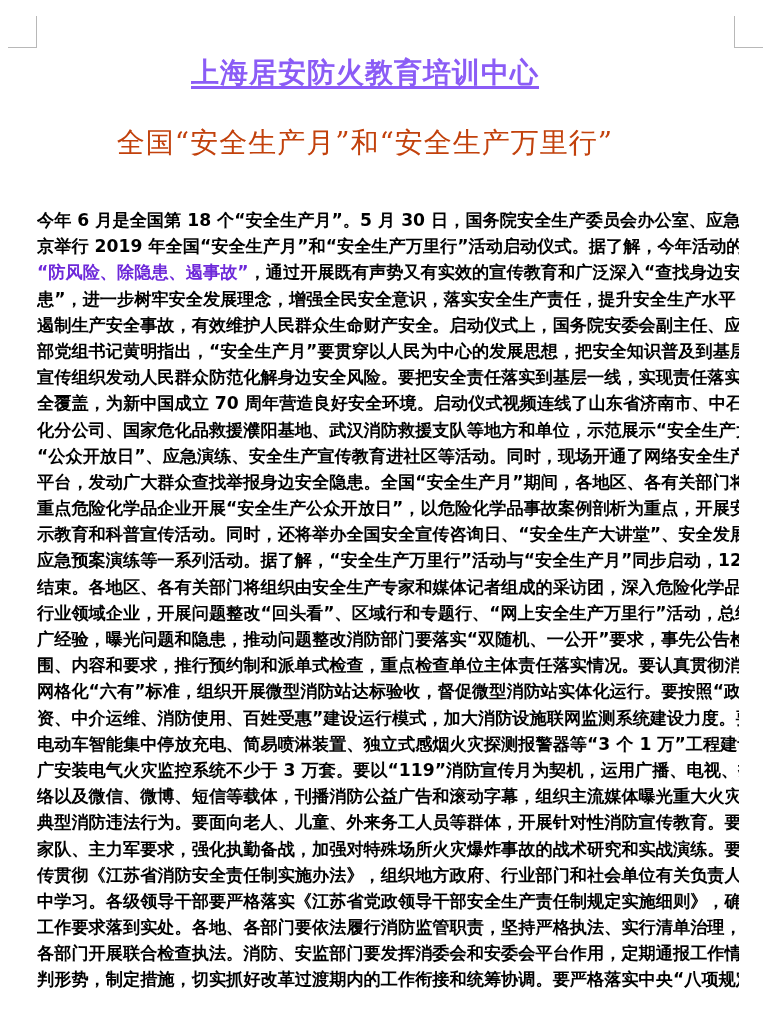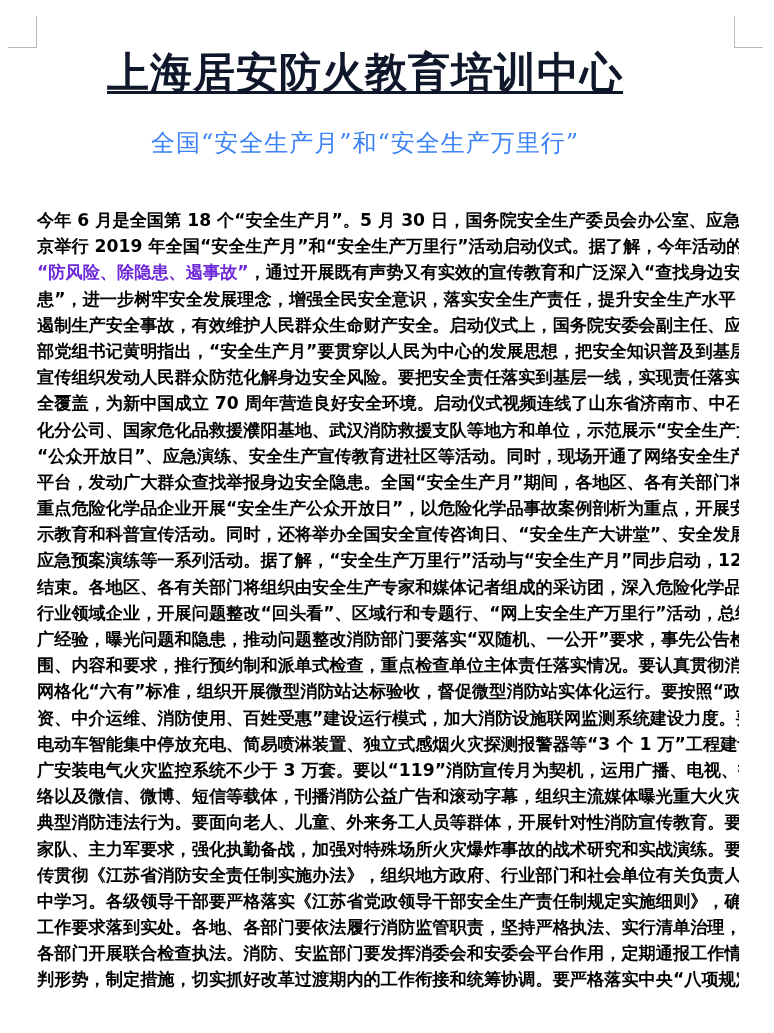--- a/index.html
+++ b/index.html
@@ -1,22 +1,22 @@
 <!DOCTYPE html>
 <html><head>
 <meta charset="utf-8">
 <style>
   html, body { margin:0; padding:0; background:#ffffff; }
   body { width:774px; height:1033px; position:relative; overflow:hidden; }
   .corner { position:absolute; border-color:#b8b8b8; border-style:solid; border-width:0; width:28px; height:31px; }
   .corner.tl { left:8px; top:16px; border-right-width:1px; border-bottom-width:1px; }
   .corner.tr { left:734px; top:16px; border-left-width:1px; border-bottom-width:1px; }
-  .title { position:absolute; left:0; width:730px; top:50px; text-align:center; font-family:"DejaVu Sans", sans-serif; font-weight:bold; font-size:42px; line-height:46px; color:#0f172a; letter-spacing:1px; }
+  .title { position:absolute; left:0; width:730px; top:50px; text-align:center; font-family:"DejaVu Sans", sans-serif; font-weight:bold; font-size:28px; line-height:46px; color:#8b5cf6; letter-spacing:1px; }
   .title span { text-decoration:underline; text-decoration-thickness:3px; text-underline-offset:4px; }
-  .subtitle { position:absolute; left:0; width:730px; top:125px; text-align:center; font-family:"DejaVu Serif", serif; font-size:24px; line-height:36px; color:#3b82f6; letter-spacing:1px; }
+  .subtitle { position:absolute; left:0; width:730px; top:125px; text-align:center; font-family:"DejaVu Serif", serif; font-size:28px; line-height:36px; color:#c2410c; letter-spacing:1px; }
   .body { position:absolute; left:37px; top:207px; width:702px; font-family:"DejaVu Sans", sans-serif; font-weight:bold; font-size:17.2px; color:#000; }
   .line { height:26.2px; line-height:26.2px; white-space:nowrap; text-align:justify; text-align-last:justify; overflow:hidden; }
   .red { color:#6d28d9; }
 </style>
 </head>
 <body>
 
 <div class="corner tl"></div>
 <div class="corner tr"></div>
 

